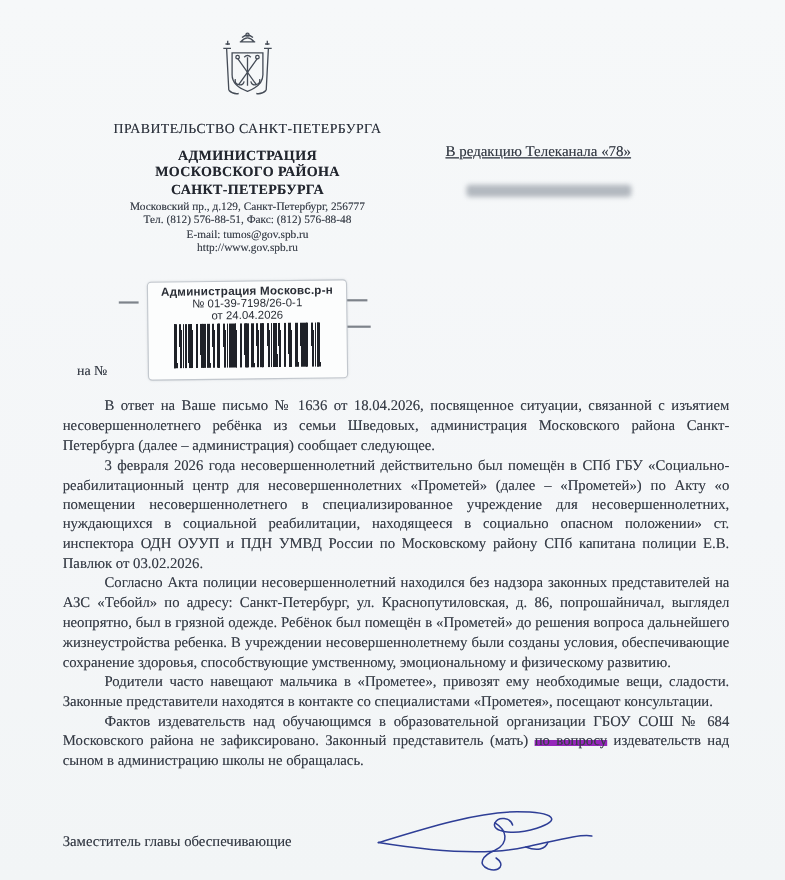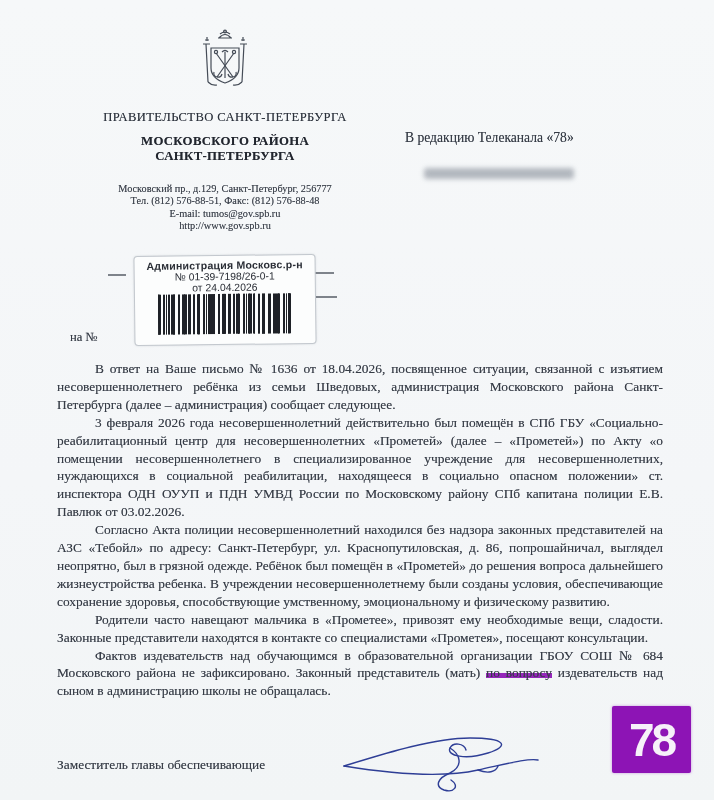--- a/index.html
+++ b/index.html
@@ -34,21 +34,21 @@
     margin:0 auto;width:134px;height:40px;
     background-image:
       repeating-linear-gradient(90deg,#1e2127 0 2px,transparent 2px 5px),
       repeating-linear-gradient(90deg,#1e2127 0 1px,transparent 1px 8px),
       repeating-linear-gradient(90deg,#1e2127 0 3px,transparent 3px 13px);
   }
   .ref-dash{position:absolute;height:2px;background:#565c66;opacity:.75;}
   .na-ref{position:absolute;left:70px;top:286px;font-size:12.6px;color:#363c46;margin-top:44px;}
 
   
-  .recipient{position:absolute;left:405px;top:130px;font-size:13.6px;color:#343a44;}
+  .recipient{position:absolute;left:405px;top:130px;font-size:13.6px;color:#343a44;text-decoration:underline;}
   .redacted{
     position:absolute;left:424px;top:168px;width:150px;height:11px;
     background:#99a0a9;border-radius:3px;filter:blur(2.6px);opacity:.72;
   }
 
   
   .bodytext{position:absolute;left:57px;top:360px;width:606px;}
   .bodytext p{
     margin:0;text-indent:38px;text-align:justify;
     font-size:13.4px;line-height:17.9px;color:#363c46;
@@ -94,20 +94,21 @@
       <path d="M39 25 l-17 24 M22 49 q-4 -1 -3 -5 M22 49 q4 1 5 -3"></path>
       <circle cx="21" cy="24" r="1.6"></circle>
         <circle cx="39" cy="24" r="1.6"></circle>
 
       <path d="M30 24 v26 M27 24 q3 -3 6 0"></path>
     </svg>
   </div>
 
   <div class="lh-col gov-title soft">ПРАВИТЕЛЬСТВО САНКТ-ПЕТЕРБУРГА</div>
   <div class="lh-col org-name soft" style="top:134px">
+    <div>АДМИНИСТРАЦИЯ</div>
     <div>МОСКОВСКОГО РАЙОНА</div>
     <div>САНКТ-ПЕТЕРБУРГА</div>
   </div>
   <div class="lh-col contacts soft">
     <div>Московский пр., д.129, Санкт-Петербург, 256777</div>
     <div>Тел. (812) 576-88-51, Факс: (812) 576-88-48</div>
     <div>E-mail: tumos@gov.spb.ru</div>
     <div>http://www.gov.spb.ru</div>
   </div>
 
@@ -137,17 +138,14 @@
   <div class="signer soft">Заместитель главы обеспечивающие</div>
   <div class="autograph">
     <svg width="205" height="74" viewBox="0 0 205 74" fill="none" stroke="#2e3e96" stroke-width="1.4" stroke-linecap="round">
       <path d="M6 40 C 45 28, 95 12, 132 12 C 168 12, 172 20, 150 27 C 128 34, 108 30, 112 22 C 115 16, 126 17, 128 24"></path>
       <path d="M6 40 C 55 48, 105 52, 140 44 C 168 38, 190 32, 200 34"></path>
       <path d="M112 22 C 122 28, 126 40, 112 47 C 100 52, 96 60, 106 64 C 116 67, 122 60, 113 54"></path>
       <path d="M140 44 C 150 48, 158 46, 160 40"></path>
     </svg>
   </div>
 
-  <div class="logo78">
-    <span>78</span>
-  </div>
 
 </div>
 
 </body></html>

